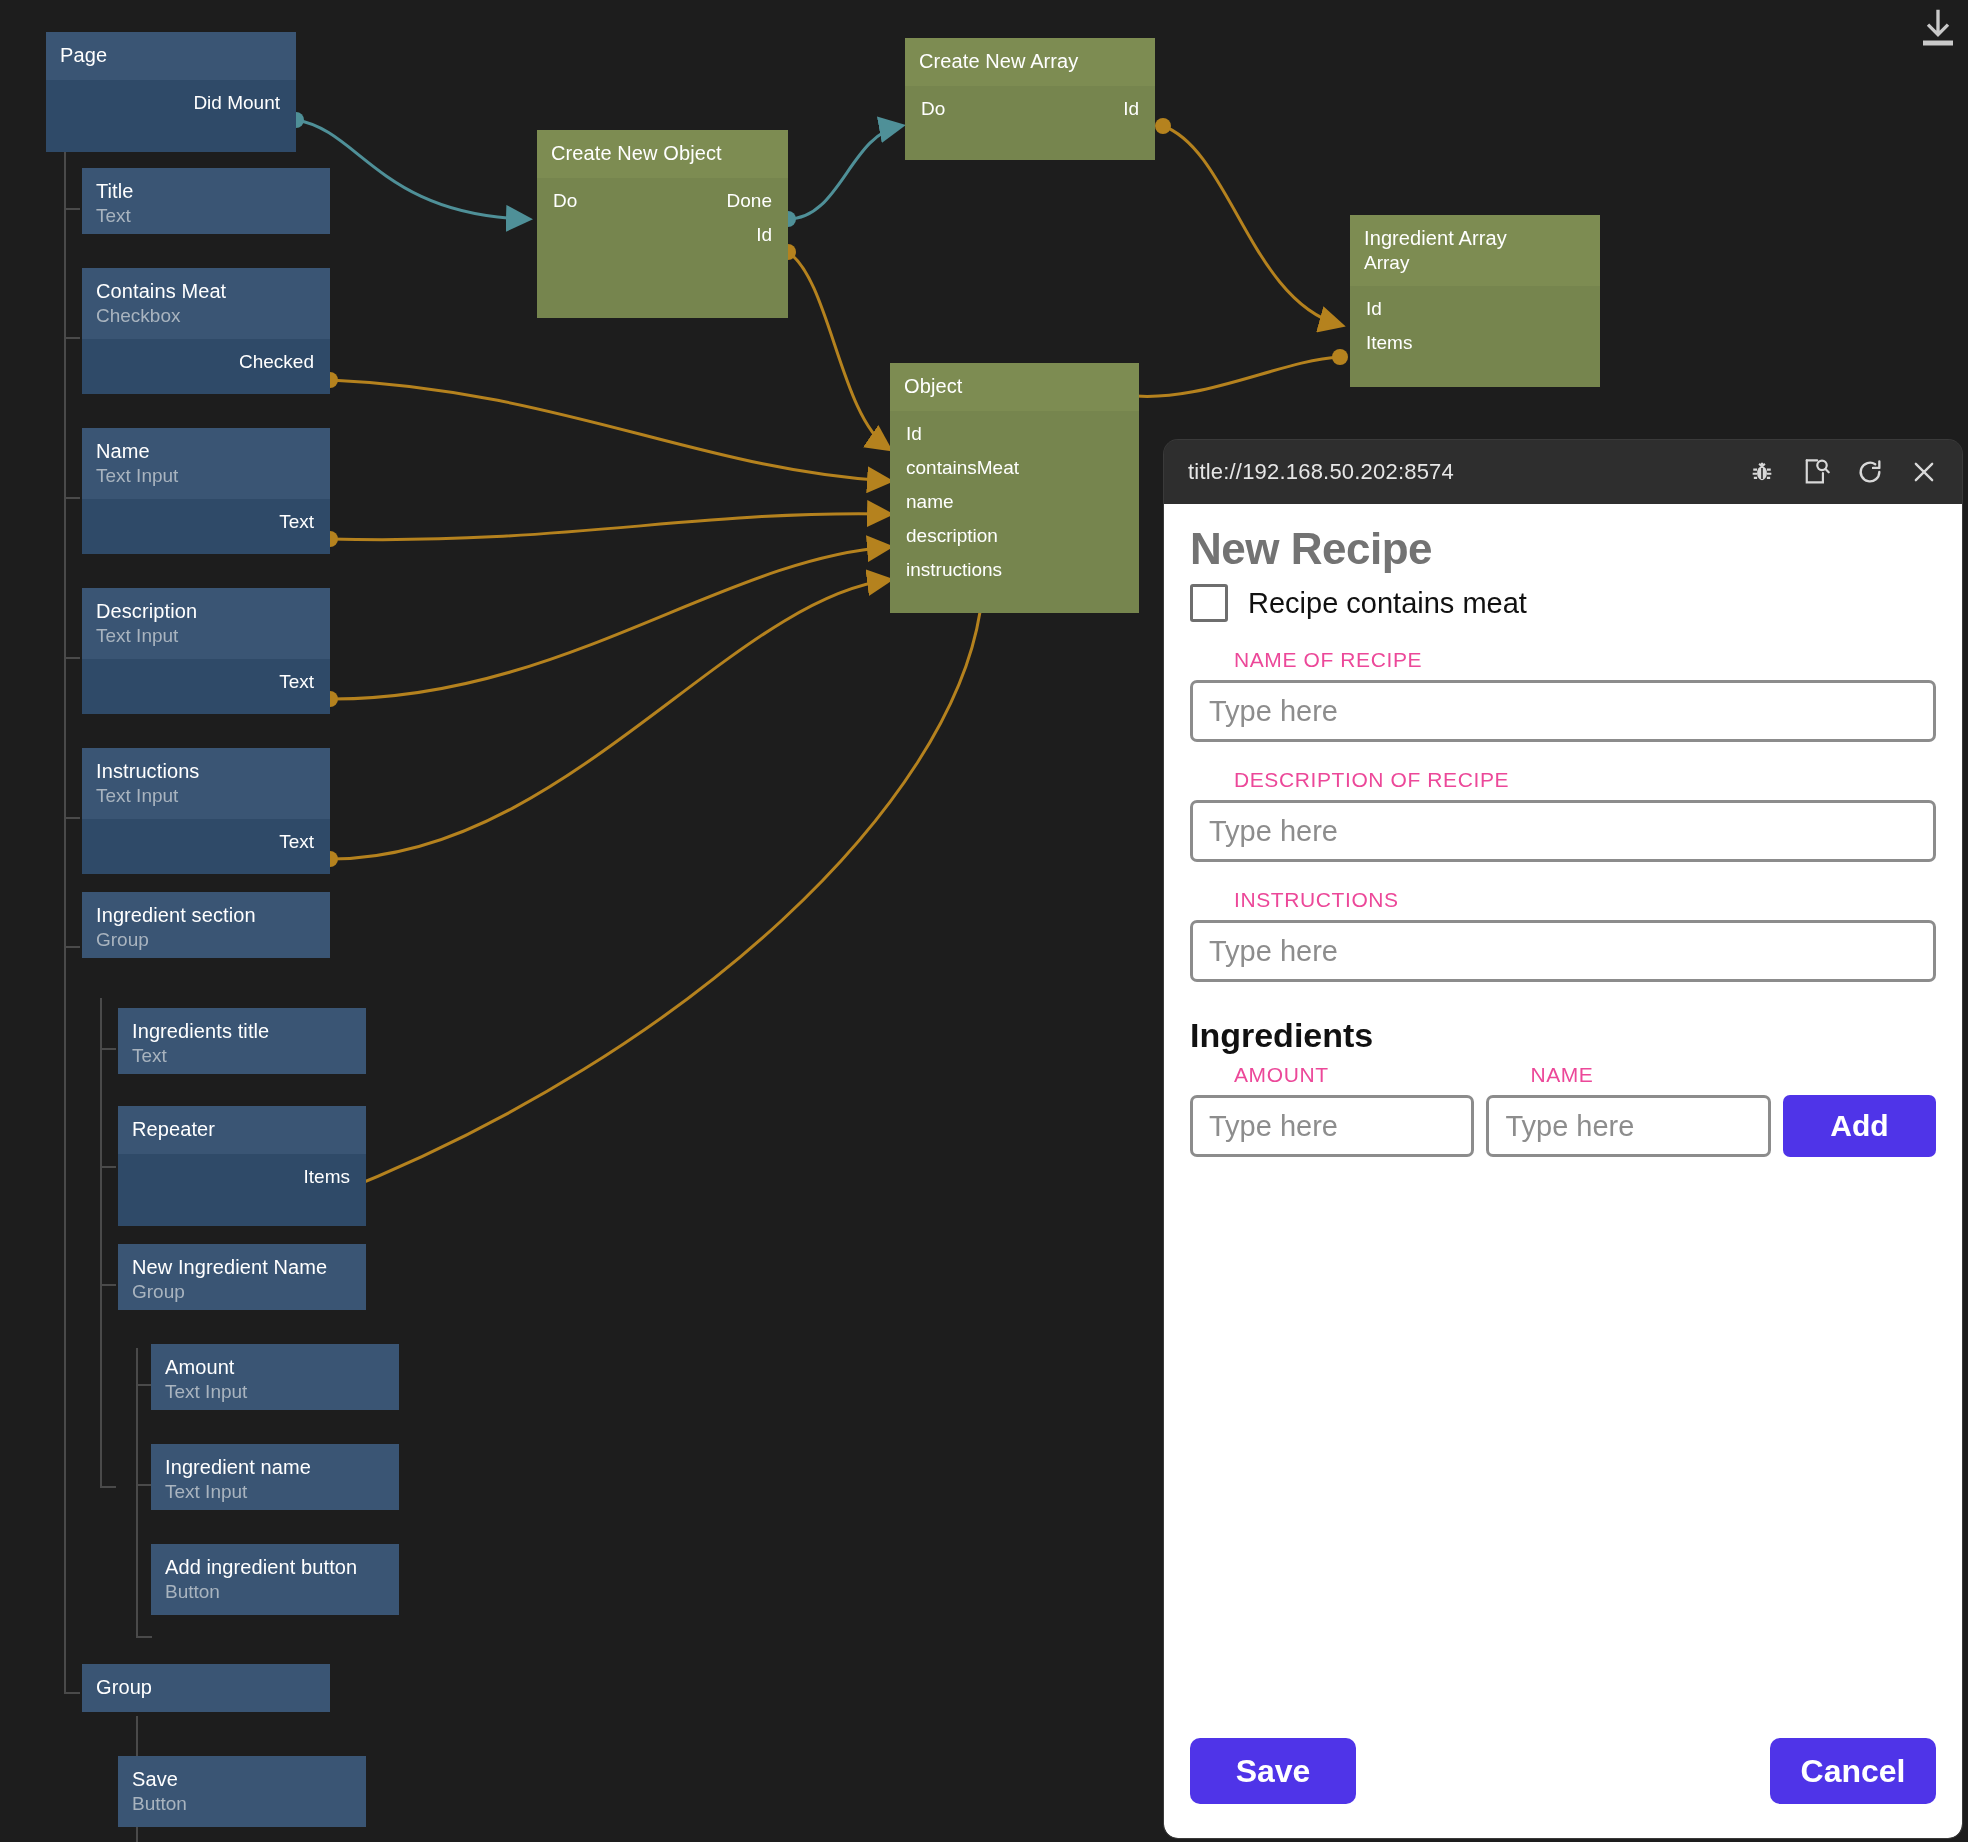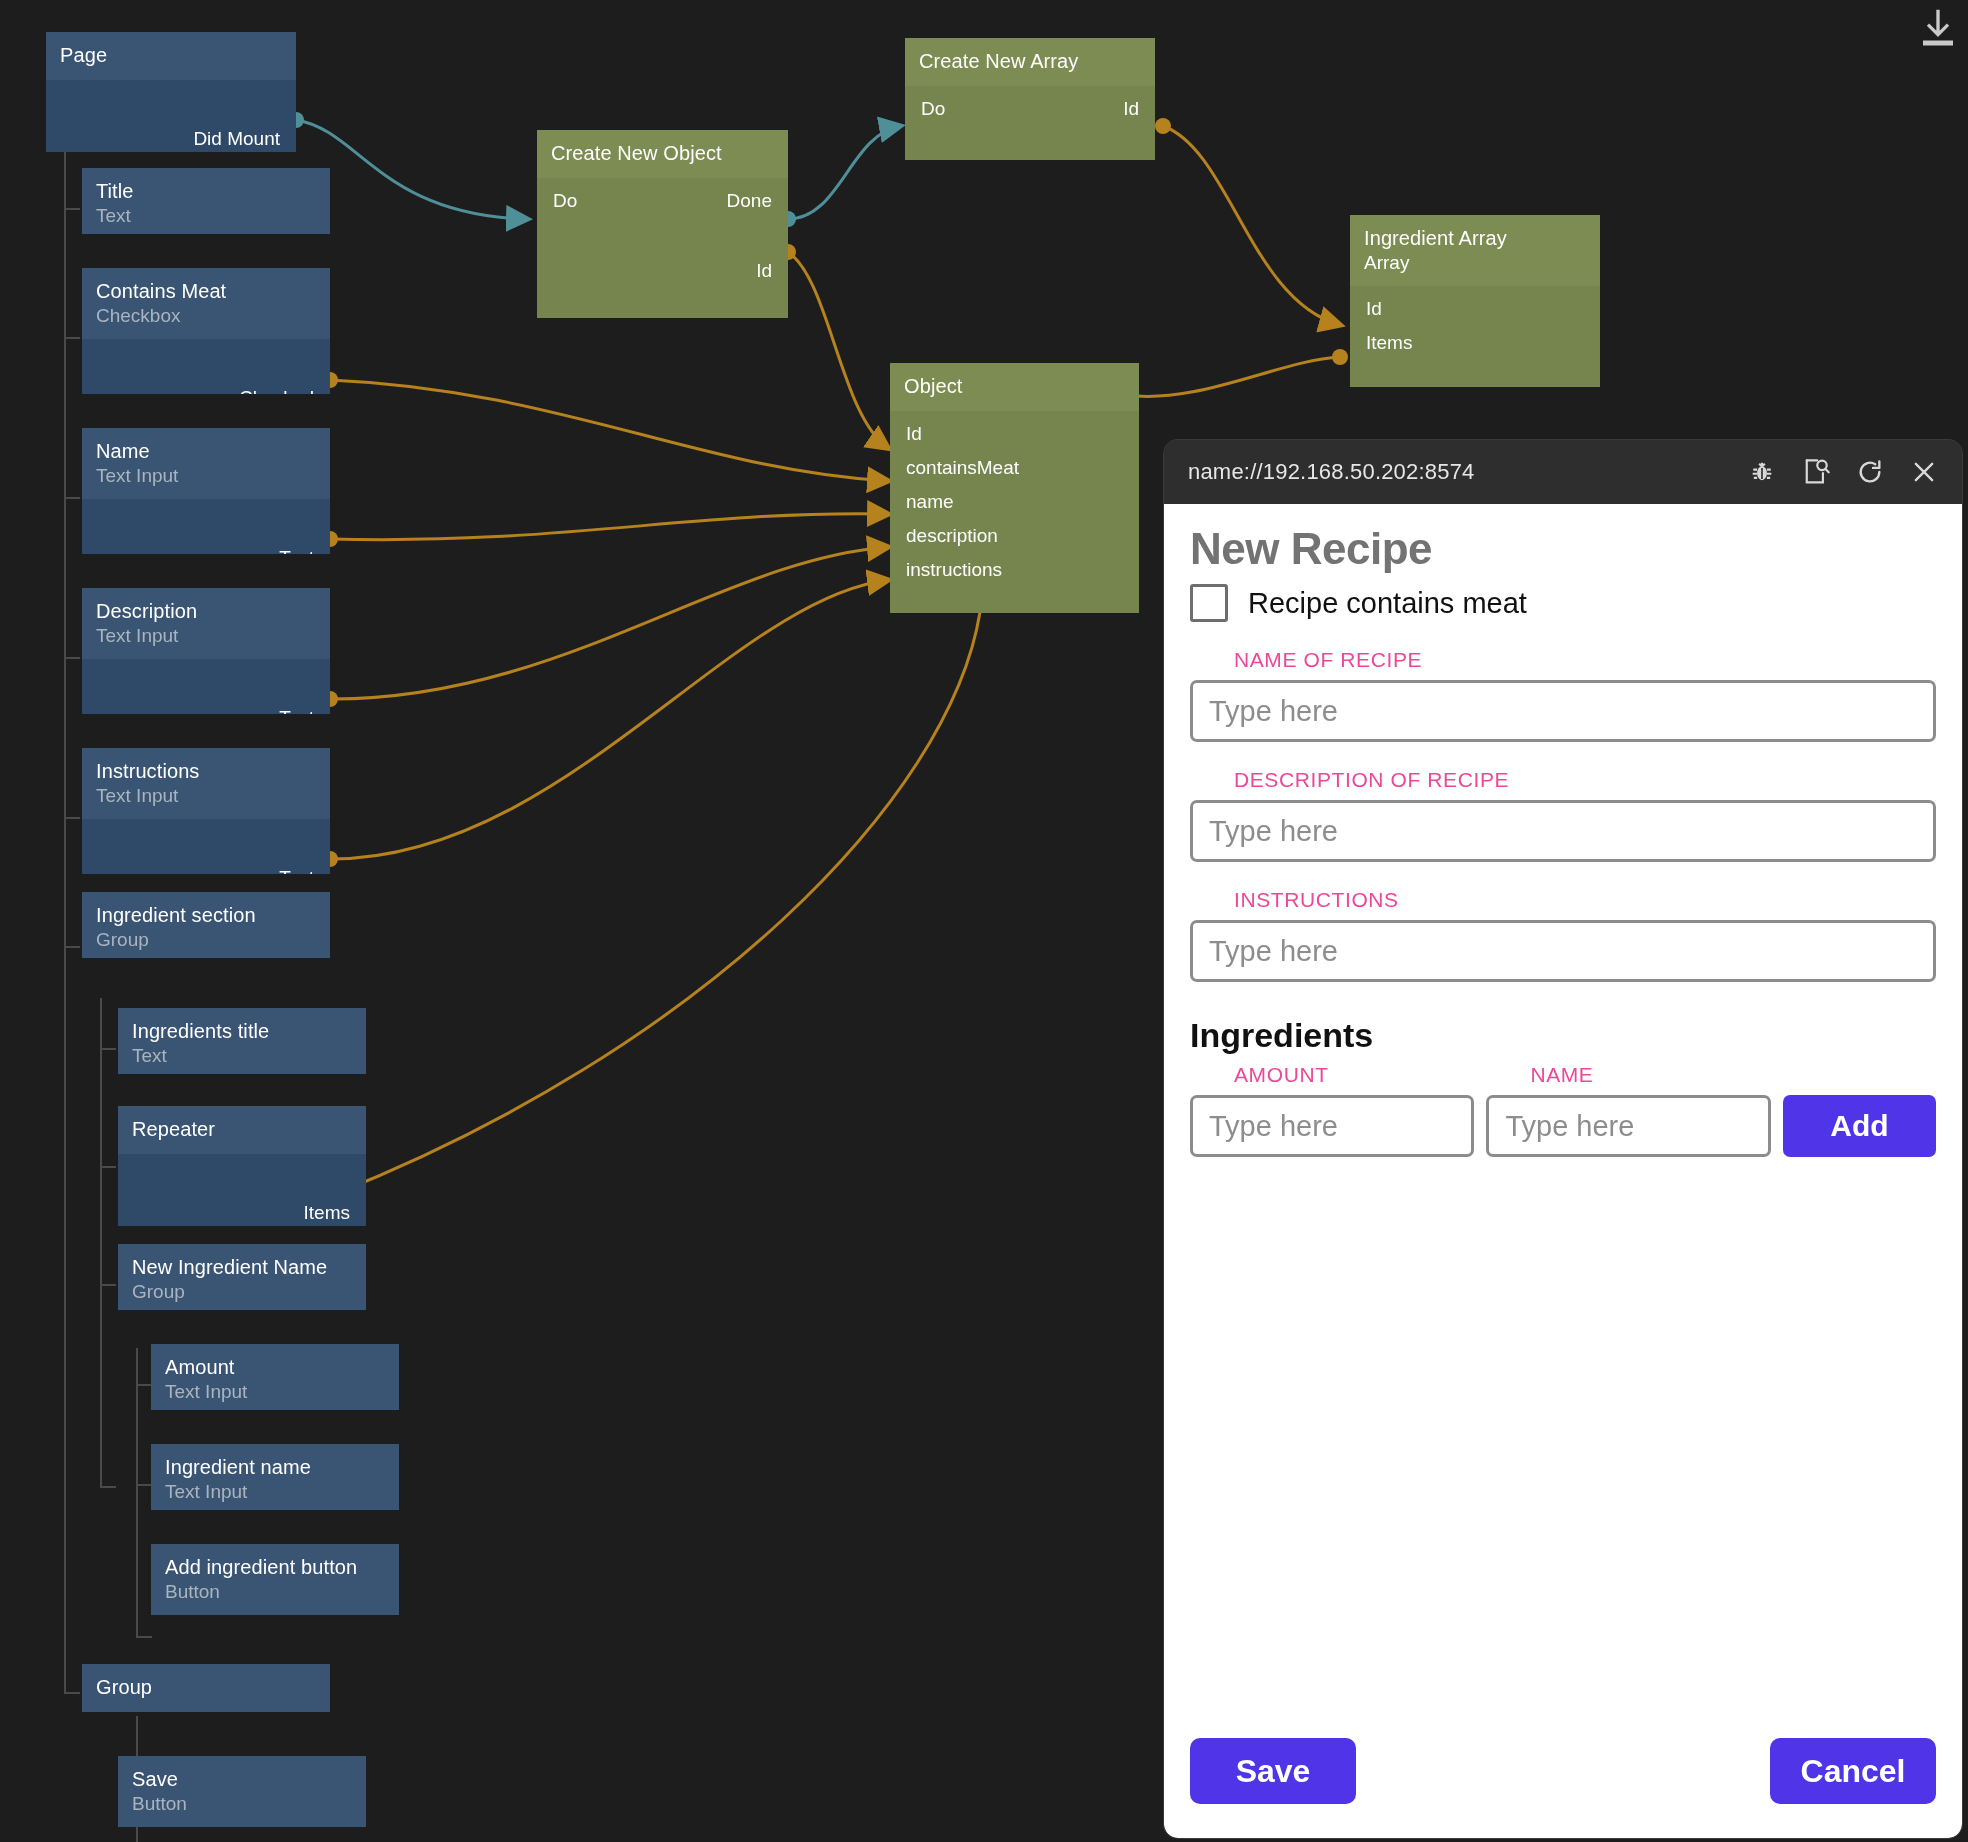--- a/index.html
+++ b/index.html
@@ -35,21 +35,21 @@
   .node.blue .nhead { background: #3a5574; }
   .node.blue .nbody { background: #2f4a68; }
   .node.blue .nsub  { color: #a9b4bf; }
 
   
   .node.green .nhead { background: #7d8c52; }
   .node.green .nbody { background: #76854e; }
   .node.green .nsub  { color: #ffffff; }
 
   .port { position: relative; height: 34px; display: flex; align-items: center; font-size: 19px; color: #fff; }
-  .port.out { justify-content: flex-end; padding-right: 16px; margin-top: 36px; }
+  .port.out { justify-content: flex-end; padding-right: 16px; }
   .port.in  { justify-content: flex-start; padding-left: 16px; }
   .port.both { justify-content: space-between; padding: 0 16px; }
 
   
   .guide { position: absolute; background: #4a4a4a; }
   .guide.v { width: 2px; }
   .guide.h { height: 2px; }
 
   
   #browser {
@@ -373,21 +373,21 @@
     </div>
   </div>
 
   <svg id="dl" viewBox="0 0 24 26">
     <path d="M12 2 V16 M6 11 L12 17 L18 11" stroke="#c9c9c9" stroke-width="2" fill="none"></path>
     <path d="M3 22 H21" stroke="#c9c9c9" stroke-width="3" fill="none"></path>
   </svg>
 
   <div id="browser">
     <div id="bbar">
-      <div id="burl">name://192.168.50.202:8574</div>
+      <div id="burl">title://192.168.50.202:8574</div>
 
       <div class="bicon">
         <svg width="28" height="28" viewBox="0 0 24 24" fill="none" stroke="#d8d8d8" stroke-width="1.8">
           <ellipse cx="12" cy="13" rx="4.2" ry="6" fill="#d8d8d8" stroke="none"></ellipse>
           <path d="M12 7 V4"></path>
             <path d="M9.5 5 L12 7 L14.5 5"></path>
           <path d="M7.8 10 H4.5"></path>
             <path d="M7.8 13.5 H4"></path>
             <path d="M7.8 17 H5"></path>
           <path d="M16.2 10 H19.5"></path>

